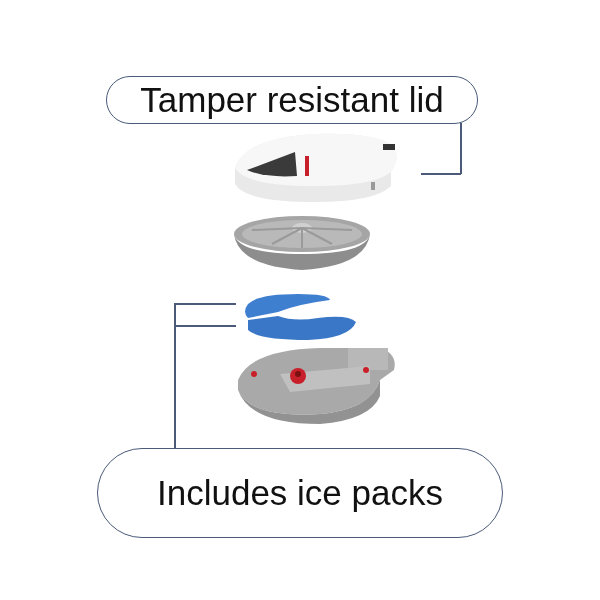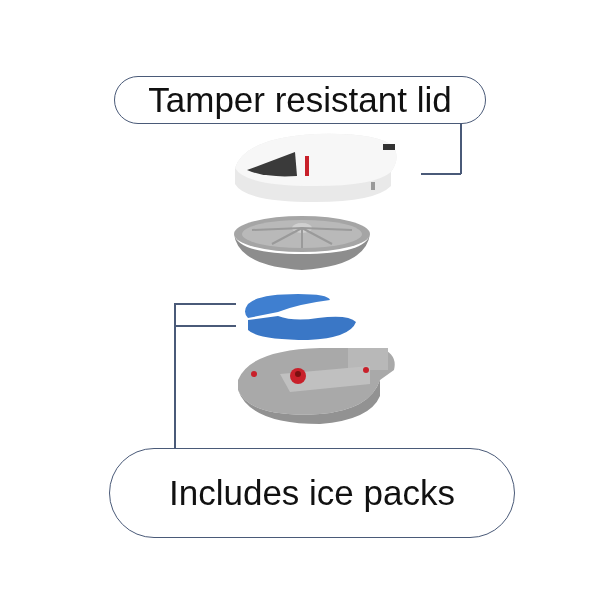--- a/index.html
+++ b/index.html
@@ -1,19 +1,19 @@
 <!DOCTYPE html>
 <html><head>
 <meta charset="utf-8">
 <style>
   html,body{margin:0;padding:0;background:#fff;}
   body{width:600px;height:600px;position:relative;overflow:hidden;font-family:"Liberation Sans",sans-serif;}
   .pill{position:absolute;border:1.5px solid #4a5a78;background:#fff;display:flex;align-items:center;justify-content:center;text-align:center;color:#111;box-sizing:border-box;}
-  #pill-top{left:114px;top:76px;width:372px;height:48px;border-radius:24px;font-size:35px;}
-  #pill-bottom{left:109px;top:448px;width:406px;height:90px;border-radius:45px;font-size:35px;line-height:40px;flex-direction:column;}
+  #pill-top{left:106px;top:76px;width:372px;height:48px;border-radius:24px;font-size:35px;}
+  #pill-bottom{left:97px;top:448px;width:406px;height:90px;border-radius:45px;font-size:35px;line-height:40px;flex-direction:column;}
   .line{position:absolute;background:#4a5a78;}
   svg{position:absolute;}
 </style>
 </head>
 <body>
 
 <div class="line" style="left:460px;top:123px;width:1.5px;height:51px;"></div>
 <div class="line" style="left:421px;top:173px;width:40px;height:1.5px;"></div>
 
 <div class="line" style="left:174px;top:303px;width:1.5px;height:146px;"></div>

